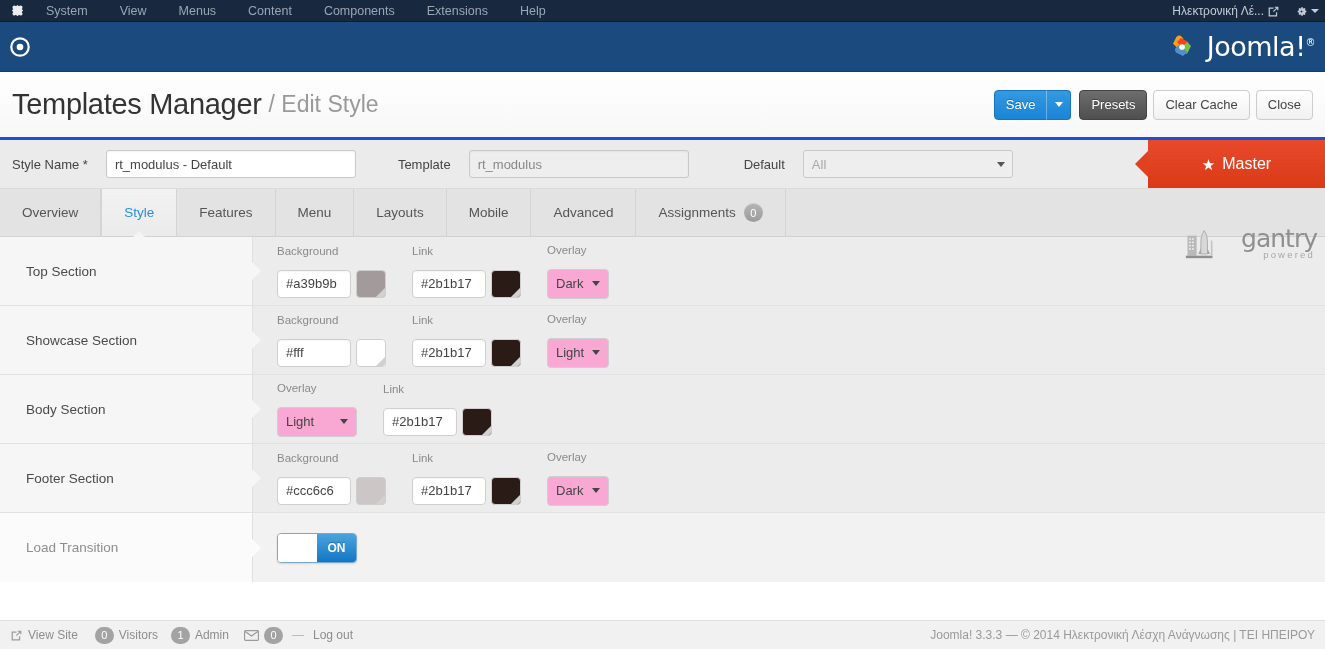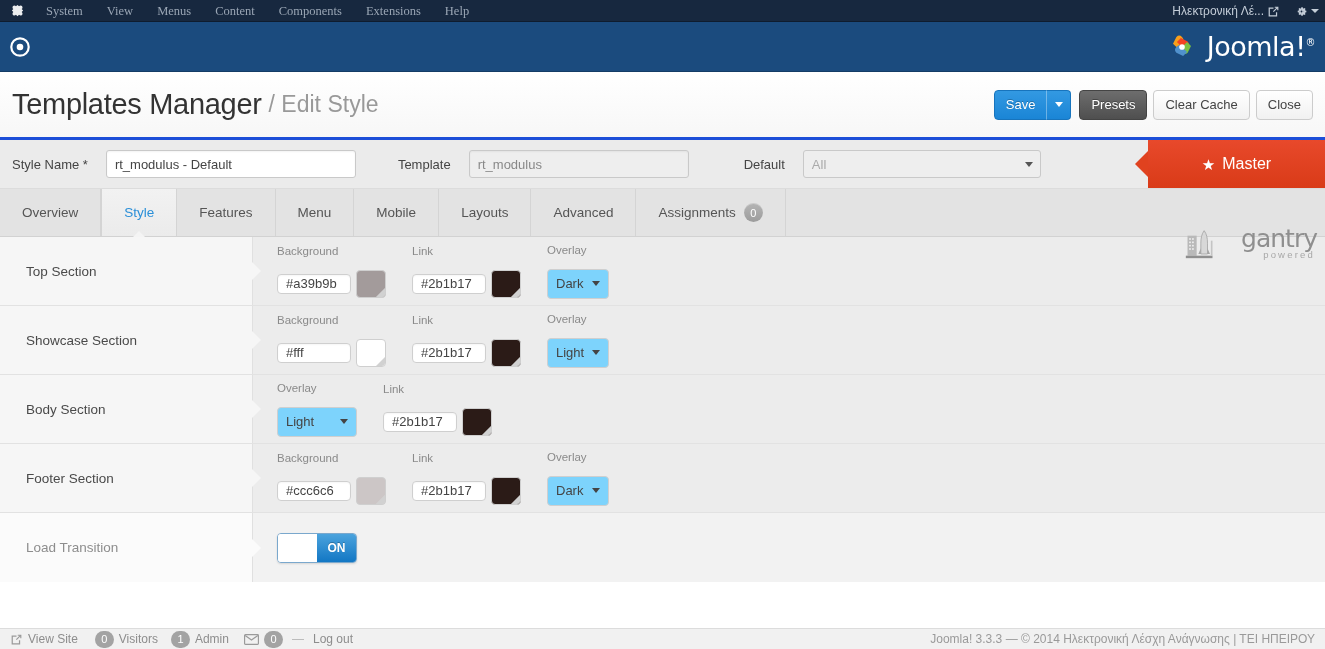--- a/index.html
+++ b/index.html
@@ -13,21 +13,21 @@
   .admin-bar {
     height: 22px; background: #17283f;
     display: flex; align-items: center;
     border-bottom: 1px solid #0f1c2e;
     position: relative;
   }
   .joomla-mini-logo {
     width: 34px; display: flex; align-items: center; justify-content: center;
   }
   .jml-svg { width: 15px; height: 15px; }
-  .admin-menu { display: flex; align-items: center; gap: 0; font-family: Liberation Serif, serif; }
+  .admin-menu { display: flex; align-items: center; gap: 8px; }
   .admin-menu-item {
     color: #9aa6b5; font-size: 12.5px; padding: 3px 12px;
     cursor: pointer; line-height: 16px; white-space: nowrap;
   }
   .admin-right {
     position: absolute; right: 6px; top: 0; height: 22px;
     display: flex; align-items: center; gap: 3px;
   }
   .admin-site-name {
     color: #c4cdd8; font-size: 12px; cursor: pointer; white-space: nowrap;
@@ -117,21 +117,21 @@
     height: 28px; border: 1px solid #c9c9c9; border-radius: 3px;
     background: #fff; font-size: 13px; color: #444;
     padding: 0 8px; font-family: "Liberation Sans", sans-serif;
     box-shadow: inset 0 1px 2px rgba(0,0,0,.05);
   }
   .txt-input[readonly] { background: #eeeeee; color: #888; }
   .sel-wrap { position: relative; }
   .sel-input {
     height: 28px; border: 1px solid #c9c9c9; border-radius: 3px;
     background: #eeeeee; font-size: 13px; color: #aaa;
-    padding: 0 22px 0 8px; width: 238px;
+    padding: 0 22px 0 8px; width: 210px;
     display: flex; align-items: center; cursor: pointer;
   }
   .sel-arrow {
     position: absolute; right: 8px; top: 50%; margin-top: -2px;
     width: 0; height: 0; border-left: 4px solid transparent;
     border-right: 4px solid transparent; border-top: 5px solid #555;
   }
   .master-badge {
     position: absolute; right: 0; top: 0; bottom: 0; width: 177px;
     background: linear-gradient(#e8492b,#d93b18);
@@ -207,41 +207,41 @@
   }
   .srow-label.muted { color: #8d8d8d; }
   .srow-fields {
     flex: 1; background: #ececec; display: flex; align-items: center;
     gap: 26px; padding: 0 0 0 24px;
   }
   .field-group { display: flex; flex-direction: column; gap: 13px; }
   .field-label { font-size: 11.5px; color: #8a8a8a; }
   .field-controls { display: flex; align-items: center; gap: 5px; }
   .color-text {
-    width: 74px; height: 20px; border: 1px solid #cfcfcf; border-radius: 4px;
+    width: 74px; height: 28px; border: 1px solid #cfcfcf; border-radius: 4px;
     background: #fff; font-size: 13px; color: #444; padding: 0 8px;
     font-family: "Liberation Sans", sans-serif;
     box-shadow: inset 0 1px 2px rgba(0,0,0,.04);
   }
   .swatch {
     width: 30px; height: 28px; border: 1px solid #cfcfcf; border-radius: 4px;
     position: relative; cursor: pointer; overflow: hidden;
   }
   .swatch::after {
     content: ""; position: absolute; right: 0; bottom: 0;
     border-left: 9px solid transparent; border-bottom: 9px solid #fff;
   }
   .swatch::before {
     content: ""; position: absolute; right: 0; bottom: 0;
     border-left: 9px solid transparent; border-bottom: 9px solid rgba(0,0,0,.18);
     z-index: 1;
   }
   .ovl-select {
     height: 30px; min-width: 62px; border: 1px solid #cfcfcf; border-radius: 4px;
-    background: #7dd3fc; font-size: 13px; color: #444;
+    background: #f9a8d4; font-size: 13px; color: #444;
     display: flex; align-items: center; justify-content: space-between;
     gap: 8px; padding: 0 8px; cursor: pointer; position: relative;
   }
   .ovl-select i {
     width: 0; height: 0; border-left: 4px solid transparent;
     border-right: 4px solid transparent; border-top: 5px solid #444;
   }
   .ovl-select.wide { min-width: 80px; }
   .toggle {
     width: 80px; height: 30px; display: flex; border-radius: 4px;
@@ -255,21 +255,21 @@
     display: flex; align-items: center; justify-content: center;
     text-shadow: 0 -1px 0 rgba(0,0,0,.25);
   }
   .srow.last { border-bottom: none; }
   .srow.last .srow-label { background: #fbfbfb; }
   .srow.last .srow-label::after { border-left-color: #fbfbfb; }
   .srow.last .srow-fields { background: #f2f2f2; }
 
   
   .status-bar {
-    position: absolute; left: 0; right: 0; bottom: 0; height: 21px;
+    position: absolute; left: 0; right: 0; bottom: 0; height: 29px;
     background: #f1f1f1; border-top: 1px solid #dcdcdc;
     display: flex; align-items: center; padding: 0 10px;
     font-size: 12px; color: #8d8d8d;
   }
   .status-left { display: flex; align-items: center; gap: 7px; }
   .status-item { display: flex; align-items: center; gap: 5px; cursor: pointer; }
   .count-pill {
     min-width: 19px; height: 17px; border-radius: 9px;
     background: #a3a3a3; color: #fff; font-size: 11px;
     display: flex; align-items: center; justify-content: center; padding: 0 5px;
@@ -375,24 +375,24 @@
     <div class="tab active">
         <span>Style</span>
       </div>
     <div class="tab">
         <span>Features</span>
       </div>
     <div class="tab">
         <span>Menu</span>
       </div>
     <div class="tab">
+        <span>Layouts</span>
+      </div>
+    <div class="tab">
         <span>Mobile</span>
-      </div>
-    <div class="tab">
-        <span>Layouts</span>
       </div>
     <div class="tab">
         <span>Advanced</span>
       </div>
     <div class="tab">
       <span>Assignments</span>
       <span class="tab-badge">0</span>
     </div>
     <div class="gantry-logo">
       <svg width="40" height="34" viewBox="0 0 48 40">

